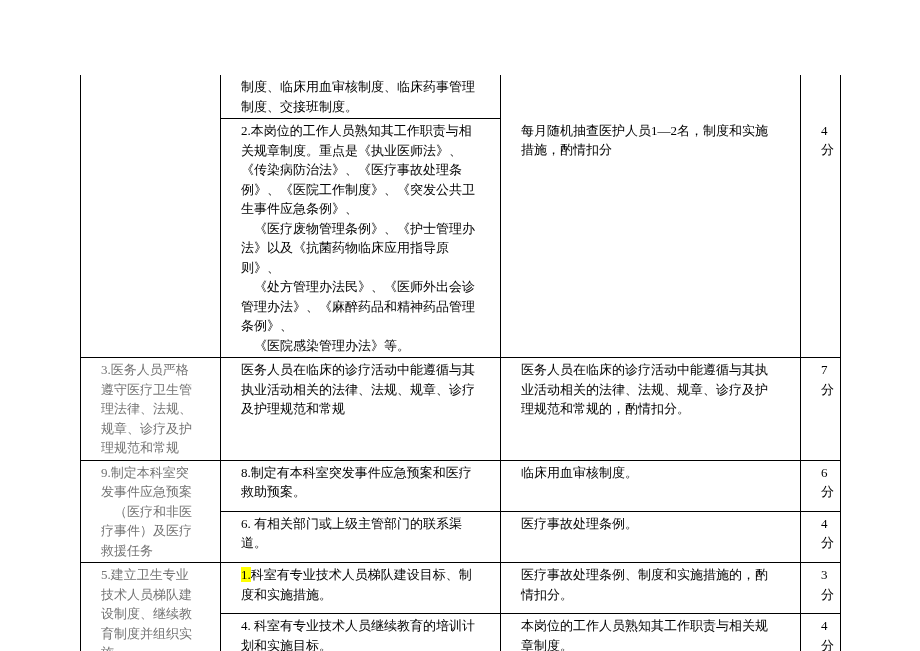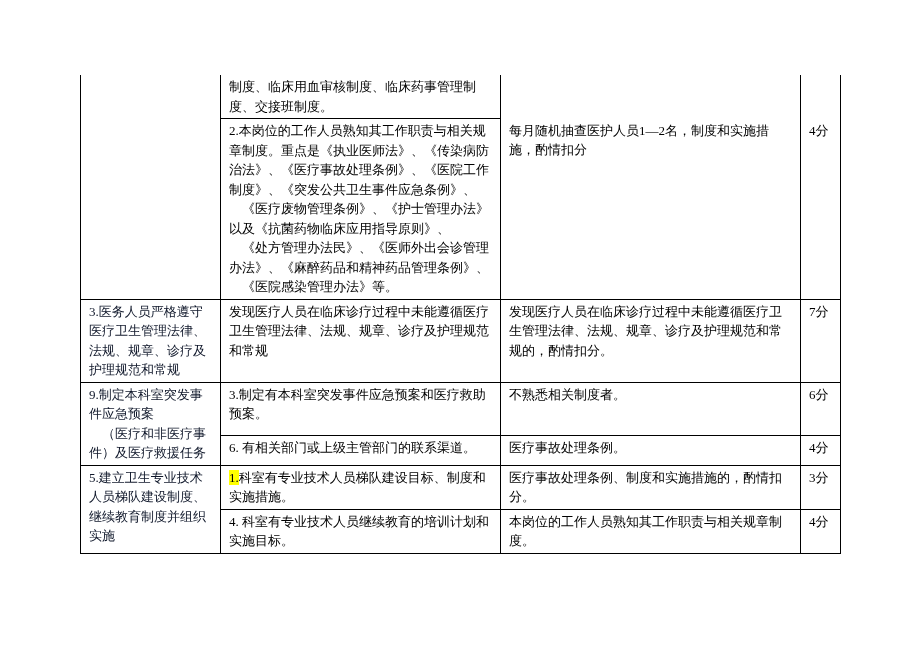--- a/index.html
+++ b/index.html
@@ -16,33 +16,33 @@
       width: 920px;
     }
     table {
       border-collapse: collapse;
       width: 100%;
       table-layout: fixed;
     }
     td {
       border: 1px solid #000;
       vertical-align: top;
-      padding: 2px 8px;
+      padding: 2px 20px;
       line-height: 1.5;
       word-wrap: break-word;
       margin-left: 13px;
     }
     .col1 { width: 140px; }
     .col2 { width: 280px; }
     .col3 { width: 300px; }
     .col4 { width: 40px; }
     .hl {
       background: #ffff00;
     }
-    .blue { color: #0f172a; }
+    .blue { color: #737373; }
     .no-top { border-top: none; }
     .no-bottom { border-bottom: none; }
   </style>
 </head>
 <body>
 
 <table>
   <colgroup>
     <col class="col1">
     <col class="col2">
@@ -63,30 +63,30 @@
       <td style="white-space: pre-wrap;">2.本岗位的工作人员熟知其工作职责与相关规章制度。重点是《执业医师法》、《传染病防治法》、《医疗事故处理条例》、《医院工作制度》、《突发公共卫生事件应急条例》、
 　《医疗废物管理条例》、《护士管理办法》以及《抗菌药物临床应用指导原则》、
 　《处方管理办法民》、《医师外出会诊管理办法》、《麻醉药品和精神药品管理条例》、
 　《医院感染管理办法》等。</td>
       <td class="no-top">每月随机抽查医护人员1—2名，制度和实施措施，酌情扣分</td>
       <td class="no-top">4分</td>
     </tr>
 
     <tr>
       <td><span class="blue">3.医务人员严格遵守医疗卫生管理法律、法规、规章、诊疗及护理规范和常规</span></td>
-      <td>发现医疗人员在临床诊疗过程中未能遵循医疗卫生管理法律、法规、规章、诊疗及护理规范和常规</td>
-      <td>发现医疗人员在临床诊疗过程中未能遵循医疗卫生管理法律、法规、规章、诊疗及护理规范和常规的，酌情扣分。</td>
+      <td>医务人员在临床的诊疗活动中能遵循与其执业活动相关的法律、法规、规章、诊疗及护理规范和常规</td>
+      <td>医务人员在临床的诊疗活动中能遵循与其执业活动相关的法律、法规、规章、诊疗及护理规范和常规的，酌情扣分。</td>
       <td>7分</td>
     </tr>
 
     <tr>
       <td rowspan="2" style="white-space: pre-wrap;"><span class="blue">9.制定本科室突发事件应急预案
 　（医疗和非医疗事件）及医疗救援任务</span></td>
-      <td>3.制定有本科室突发事件应急预案和医疗救助预案。</td>
-      <td>不熟悉相关制度者。</td>
+      <td>8.制定有本科室突发事件应急预案和医疗救助预案。</td>
+      <td>临床用血审核制度。</td>
       <td>6分</td>
     </tr>
     <tr>
       <td>6. 有相关部门或上级主管部门的联系渠道。</td>
       <td>医疗事故处理条例。</td>
       <td>4分</td>
     </tr>
 
     <tr>
       <td rowspan="2"><span class="blue">5.建立卫生专业技术人员梯队建设制度、继续教育制度并组织实施</span></td>

